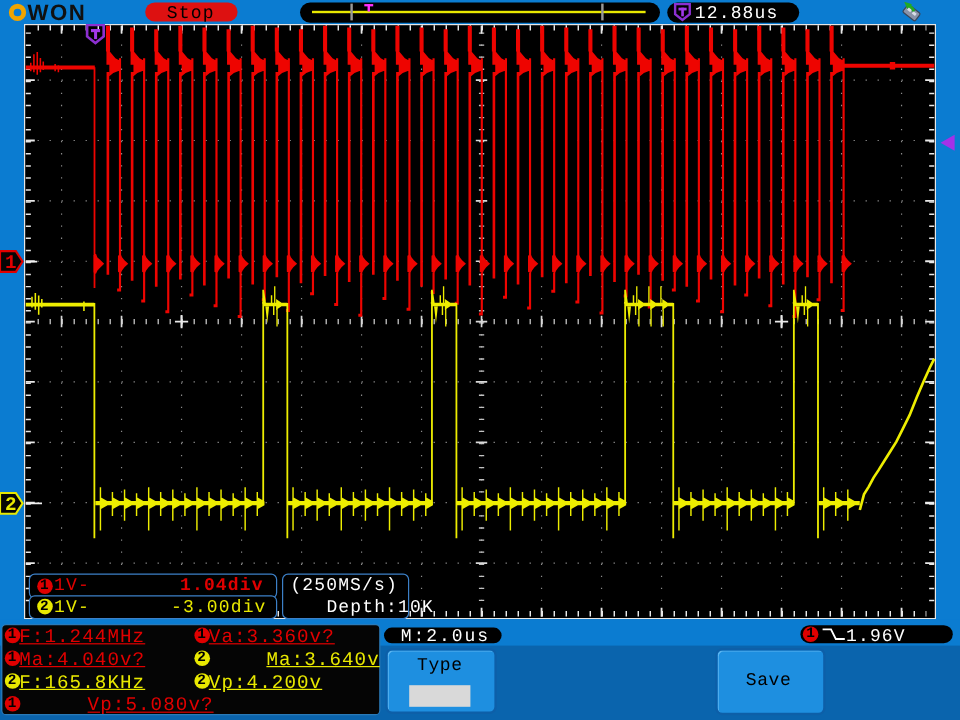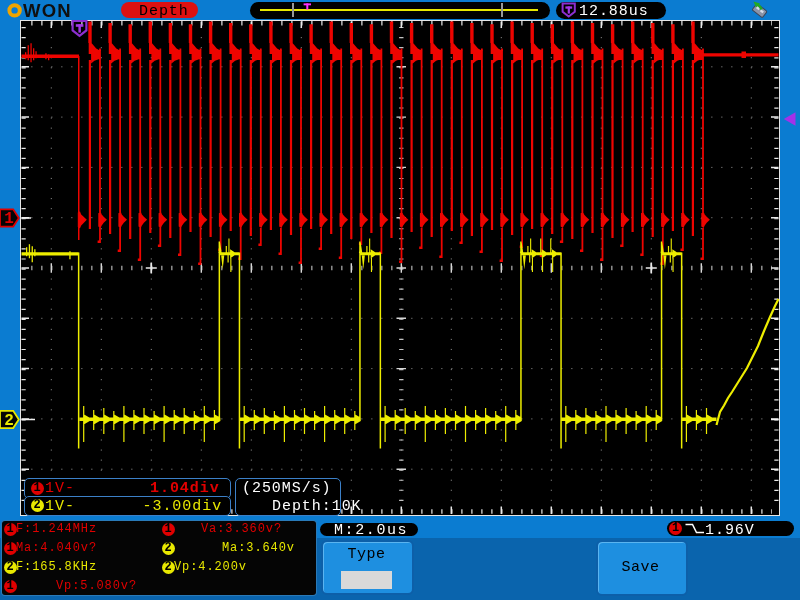--- a/index.html
+++ b/index.html
@@ -1,18 +1,18 @@
 <!DOCTYPE html>
 <html><head><meta charset="utf-8"><style>
 * { margin:0; padding:0; box-sizing:border-box; }
 body { width:800px; height:600px; position:relative; background:#0b7cd1; overflow:hidden;
        font-family:"Liberation Mono", monospace; }
 .abs { position:absolute; }
 .t { font:15px "Liberation Mono"; letter-spacing:0.95px; white-space:pre; }
-.big { font-size:12px; letter-spacing:0.9px; }
+.big { font-size:16px; letter-spacing:0.9px;text-decoration:underline; }
 .menu { font:15px "Liberation Mono"; letter-spacing:0.5px; white-space:pre; }
 .pill { background:#000; border-radius:9px; }
 .circ { position:absolute; width:13px; height:13px; border-radius:50%; text-align:center;
         font:bold 12px/13px "Liberation Mono"; color:#000; }
 .btn { position:absolute; background:#1e8fe0; border:2px solid #0d5fa8; border-radius:6px;
        box-shadow:inset 1px 1px 0 #5ab4f0; }
 </style></head>
 <body>
 
 <div class="abs" style="left:20px;top:20px;width:760px;height:496px;background:#000;border:1.5px solid #e6e6e6;"></div>
@@ -47,21 +47,21 @@
 <path d="M795.5 112.3L783.8 119L795.5 125.7z" fill="#a431e8"></path>
 </svg>
 
 <div class="abs" style="left:0;top:0;width:800px;height:20px;background:#0b7cd1;"></div>
 
 <svg class="abs" style="left:0;top:0" width="90" height="20">
 <circle cx="14.6" cy="10.4" r="5.2" fill="none" stroke="#f0a400" stroke-width="4.0"></circle>
 <text x="23" y="16.6" font-family="Liberation Sans" font-size="18.5" font-weight="bold" letter-spacing="1.2" fill="#101010">WON</text>
 </svg>
 <div class="abs" style="left:121px;top:2px;width:77px;height:15.5px;background:#dd1111;border-radius:8px;"></div>
-<div class="abs t" style="left:139px;top:2.5px;color:#000;">Depth</div>
+<div class="abs t" style="left:139px;top:2.5px;color:#000;">Stop</div>
 
 <div class="abs pill" style="left:250px;top:2px;width:300px;height:16.5px;"></div>
 <div class="abs" style="left:260px;top:9.3px;width:278px;height:1.4px;background:#e8e800;"></div>
 <div class="abs" style="left:292px;top:3px;width:2.4px;height:14px;background:#999;"></div>
 <div class="abs" style="left:501px;top:3px;width:2.4px;height:14px;background:#999;"></div>
 <svg class="abs" style="left:300px;top:2px" width="16" height="10">
     <rect x="3.6" y="1.4" width="7.4" height="1.9" fill="#ff2fff"></rect>
     <rect x="6.3" y="1.4" width="2" height="6.2" fill="#ff2fff"></rect>
   </svg>
 
@@ -95,31 +95,31 @@
 <div class="abs t" style="left:242px;top:480px;color:#fff;">(250MS/s)</div>
 <div class="abs t" style="left:242px;top:498px;color:#fff;margin-left:30px;">Depth:10K</div>
 
 <div class="abs" style="left:0;top:516px;width:800px;height:22px;background:#0b7cd1;"></div>
 <div class="abs" style="left:0;top:538px;width:800px;height:62px;background:#0a64ad;"></div>
 
 <div class="abs" style="left:2px;top:520.5px;width:314px;height:74px;background:#050505;border-radius:3px;box-shadow:0 0 0 1px #2a7ab8;"></div>
 <div class="circ" style="left:3.5px;top:522.5px;background:#e00000;">1</div>
 <div class="abs t big" style="left:16px;top:521.5px;color:#e00000;">F:1.244MHz</div>
 <div class="circ" style="left:161.5px;top:522.5px;background:#e00000;">1</div>
-<div class="abs t big" style="left:174px;top:521.5px;color:#e00000;padding-left:27px;">Va:3.360v?</div>
+<div class="abs t big" style="left:174px;top:521.5px;color:#e00000;">Va:3.360v?</div>
 <div class="circ" style="left:3.5px;top:541.5px;background:#e00000;">1</div>
 <div class="abs t big" style="left:16px;top:540.5px;color:#e00000;">Ma:4.040v?</div>
 <div class="circ" style="left:161.5px;top:541.5px;background:#e8e800;">2</div>
 <div class="abs t big" style="left:174px;top:540.5px;color:#e8e800;margin-left:48px;">Ma:3.640v</div>
 <div class="circ" style="left:3.5px;top:560.5px;background:#e8e800;">2</div>
 <div class="abs t big" style="left:16px;top:559.5px;color:#e8e800;">F:165.8KHz</div>
 <div class="circ" style="left:161.5px;top:560.5px;background:#e8e800;">2</div>
 <div class="abs t big" style="left:174px;top:559.5px;color:#e8e800;">Vp:4.200v</div>
 <div class="circ" style="left:3.5px;top:579.5px;background:#e00000;">1</div>
-<div class="abs t big" style="left:15px;top:578.5px;color:#e00000;padding-left:41px;">Vp:5.080v?</div>
+<div class="abs t big" style="left:32px;top:578.5px;color:#e00000;padding-left:41px;">Vp:5.080v?</div>
 
 <div class="abs pill" style="left:319.5px;top:522.5px;width:98.5px;height:13.5px;border-radius:7px;"></div>
 <div class="abs t" style="left:334px;top:521.5px;color:#fff;letter-spacing:1.6px;">M:2.0us</div>
 
 <div class="abs pill" style="left:666.5px;top:521px;width:127.5px;height:15px;border-radius:8px;"></div>
 <div class="circ" style="left:669px;top:522px;background:#e00000;">1</div>
 <svg class="abs" style="left:684px;top:521px" width="22" height="15">
 <path d="M1.5 3.5H8.5L12.5 11.5H20" stroke="#fff" stroke-width="1.5" fill="none"></path>
 </svg>
 <div class="abs t" style="left:705px;top:521.5px;color:#fff;">1.96V</div>

